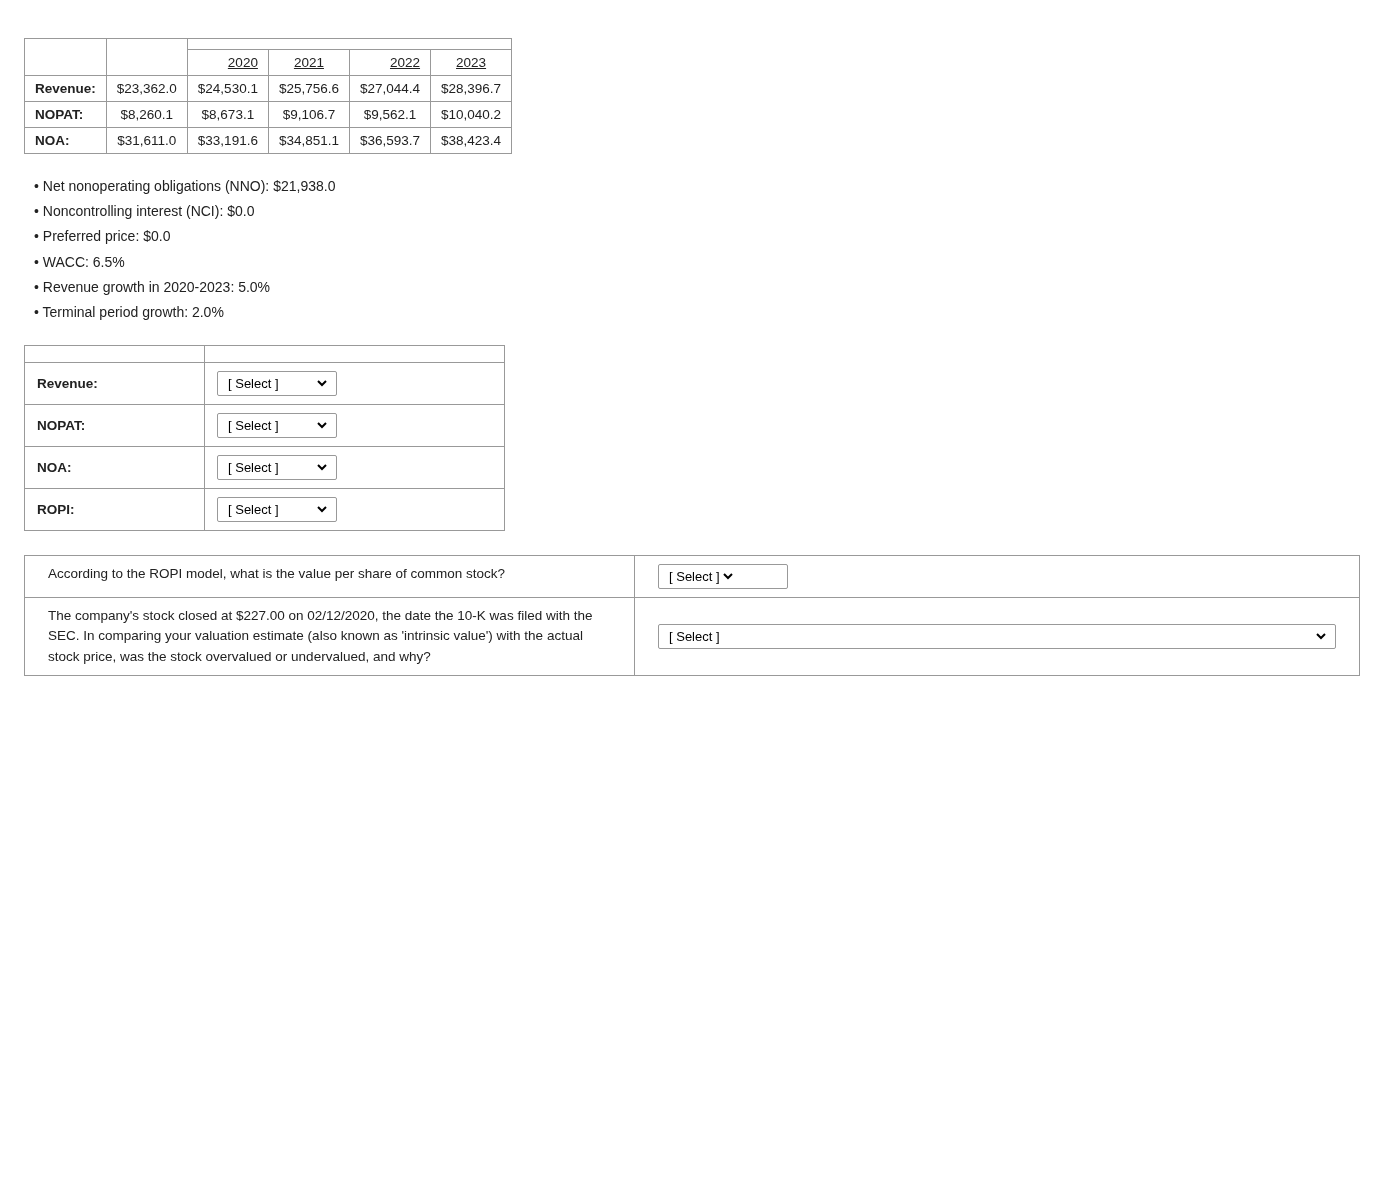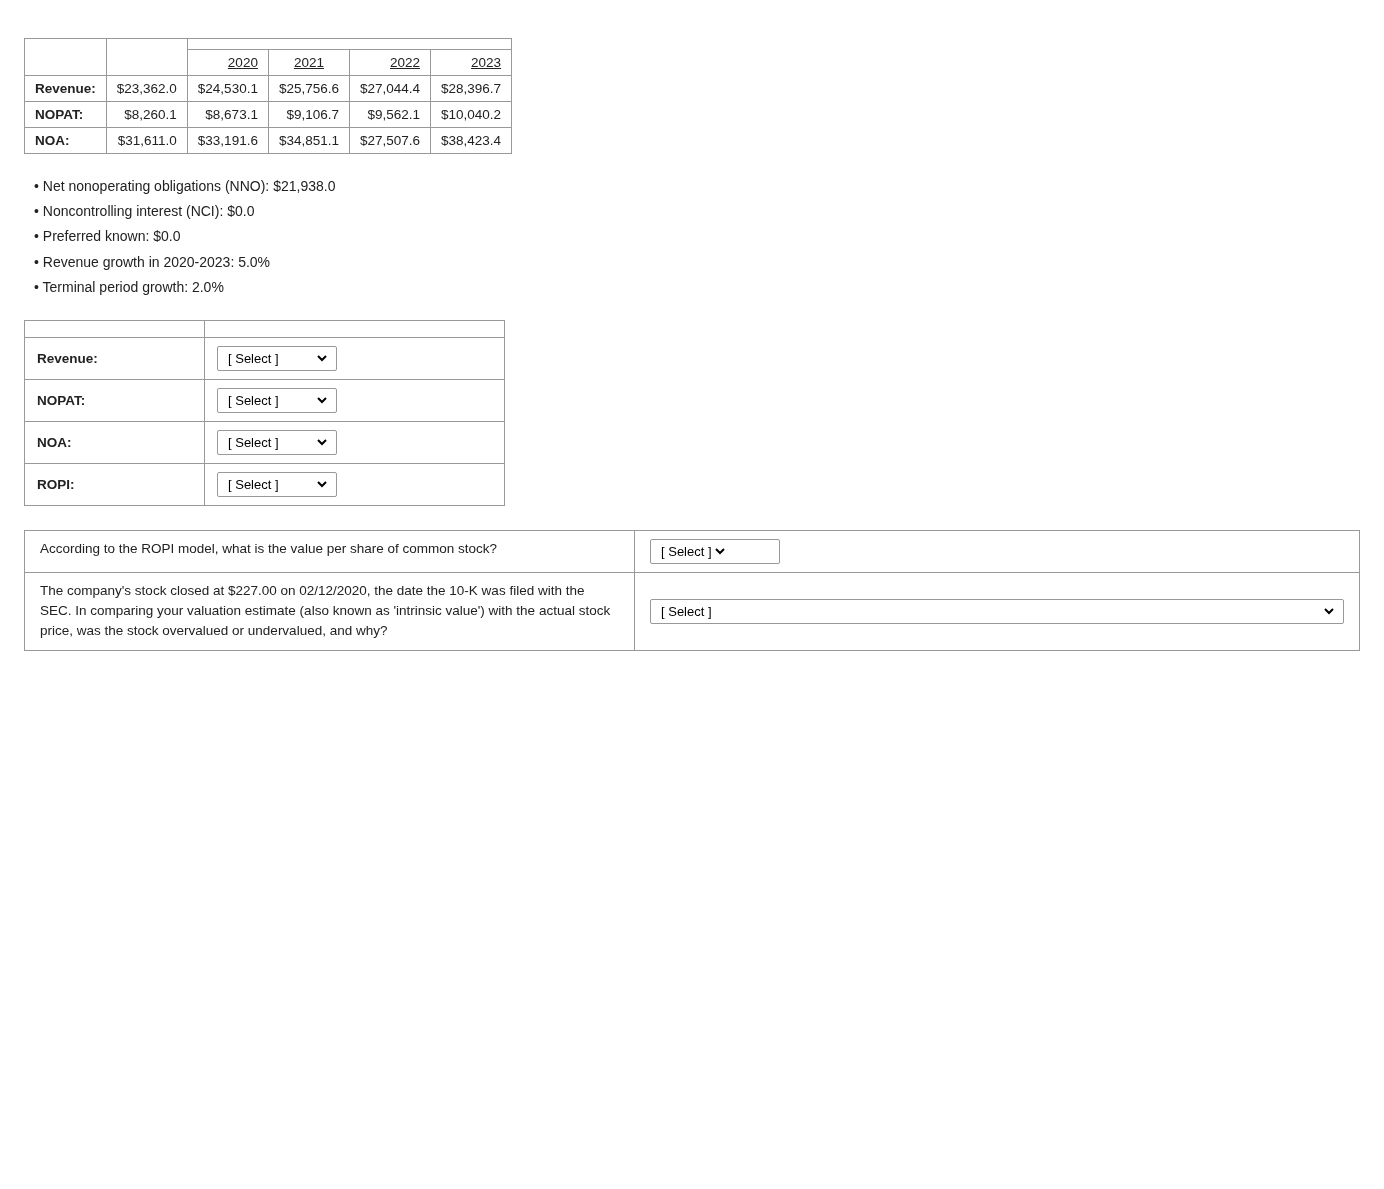--- a/index.html
+++ b/index.html
@@ -18,21 +18,21 @@
     
     .forecast-table {
       border-collapse: collapse;
       margin-bottom: 20px;
       font-size: 13.5px;
       margin-top: 12px;
     }
     .forecast-table td, .forecast-table th {
       border: 1px solid #999;
       padding: 5px 10px;
-      text-align: right;
+      text-align: center;
       white-space: nowrap;
     }
     .forecast-table td.label-cell {
       text-align: left;
       font-weight: bold;
     }
     .forecast-table .span-header {
       text-align: center;
       font-weight: bold;
       border-bottom: none;
@@ -96,21 +96,21 @@
       cursor: pointer;
       flex: 1;
     }
     .answer-table {
       border-collapse: collapse;
       width: 100%;
       font-size: 13.5px;
     }
     .answer-table td {
       border: 1px solid #999;
-      padding: 8px 15px;
+      padding: 8px 23px;
       vertical-align: top;
     }
     .answer-table td.question-td {
       width: 610px;
       line-height: 1.5;
     }
     .answer-table td.answer-td {
       vertical-align: middle;
     }
     .answer-select-wrapper {
@@ -187,32 +187,33 @@
         <td>$8,673.1</td>
         <td>$9,106.7</td>
         <td>$9,562.1</td>
         <td>$10,040.2</td>
       </tr>
       <tr>
         <td class="label-cell">NOA:</td>
         <td>$31,611.0</td>
         <td>$33,191.6</td>
         <td>$34,851.1</td>
-        <td>$27,507.6</td>
+        <td>$36,593.7</td>
         <td>$38,423.4</td>
       </tr>
     </tbody>
 </table>
 
 <div class="additional-info">
   <p></p>
   <ul id="additional-list">
       <li>Net nonoperating obligations (NNO): $21,938.0</li>
       <li>Noncontrolling interest (NCI): $0.0</li>
-      <li>Preferred known: $0.0</li>
+      <li>Preferred price: $0.0</li>
+      <li>WACC: 6.5%</li>
       <li>Revenue growth in 2020-2023: 5.0%</li>
       <li>Terminal period growth: 2.0%</li>
     </ul>
 </div>
 
 <p class="question-text"></p>
 
 <table class="terminal-table">
   <thead>
     <tr>

